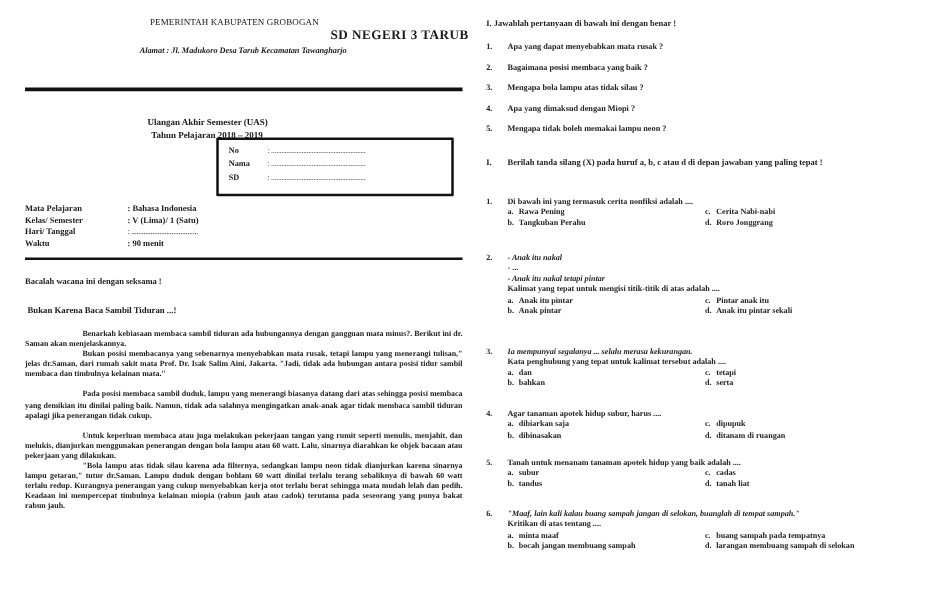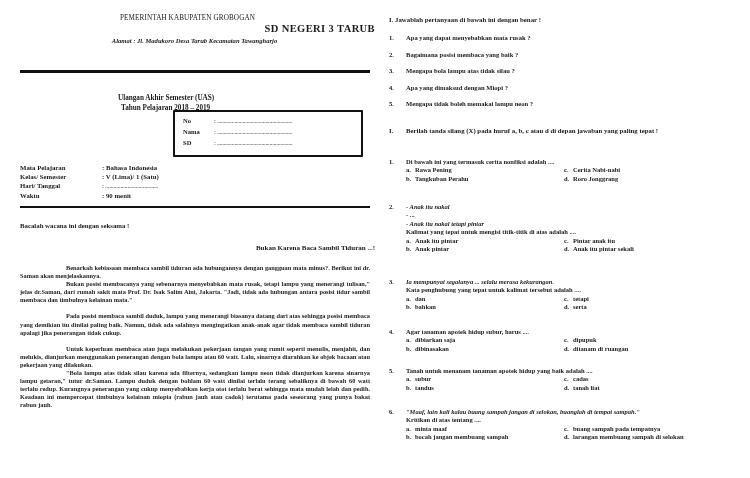--- a/index.html
+++ b/index.html
@@ -26,21 +26,21 @@
     .idrow .v { flex: 1; font-weight: normal; color: #444; letter-spacing: -0.3px; overflow: hidden; white-space: nowrap; }
 
     .meta { position: absolute; left: 20px; top: 163px; }
     .metarow { display: flex; font-size: 6.8px; font-weight: bold; line-height: 9.2px; }
     .metarow .k { width: 82px; }
     .metarow .v { font-weight: bold; }
     .metarow .v.dots { font-weight: normal; color: #444; letter-spacing: -0.3px; }
     .meta-rule { position: absolute; left: 20px; top: 206px; width: 350px; height: 2px; background: #111; }
 
     .instruction { position: absolute; left: 20px; top: 222px; font-size: 6.8px; font-weight: bold; }
-    .story-title { position: absolute; left: 0; width: 375px; top: 244px; text-align: right; font-size: 7px; font-weight: bold; padding-left: 22px; }
+    .story-title { position: absolute; left: 0; width: 375px; top: 244px; text-align: left; font-size: 7px; font-weight: bold; padding-left: 22px; }
 
     .story { position: absolute; left: 20px; top: 264px; width: 350px; font-size: 6.35px; line-height: 8.1px; text-align: justify; font-weight: bold; color: #1e1e1e; }
     .story p { text-indent: 46px; }
     .story p.gap { margin-top: 8px; }
 
     
     .sec1 { position: absolute; left: 14px; top: 16px; font-size: 6.8px; font-weight: bold; }
     .essay { position: absolute; left: 14px; top: 30px; width: 350px; }
     .essay .q { display: flex; font-size: 6.6px; line-height: 16.5px; font-weight: bold; color: #222; }
     .essay .q .n { width: 17px; }

